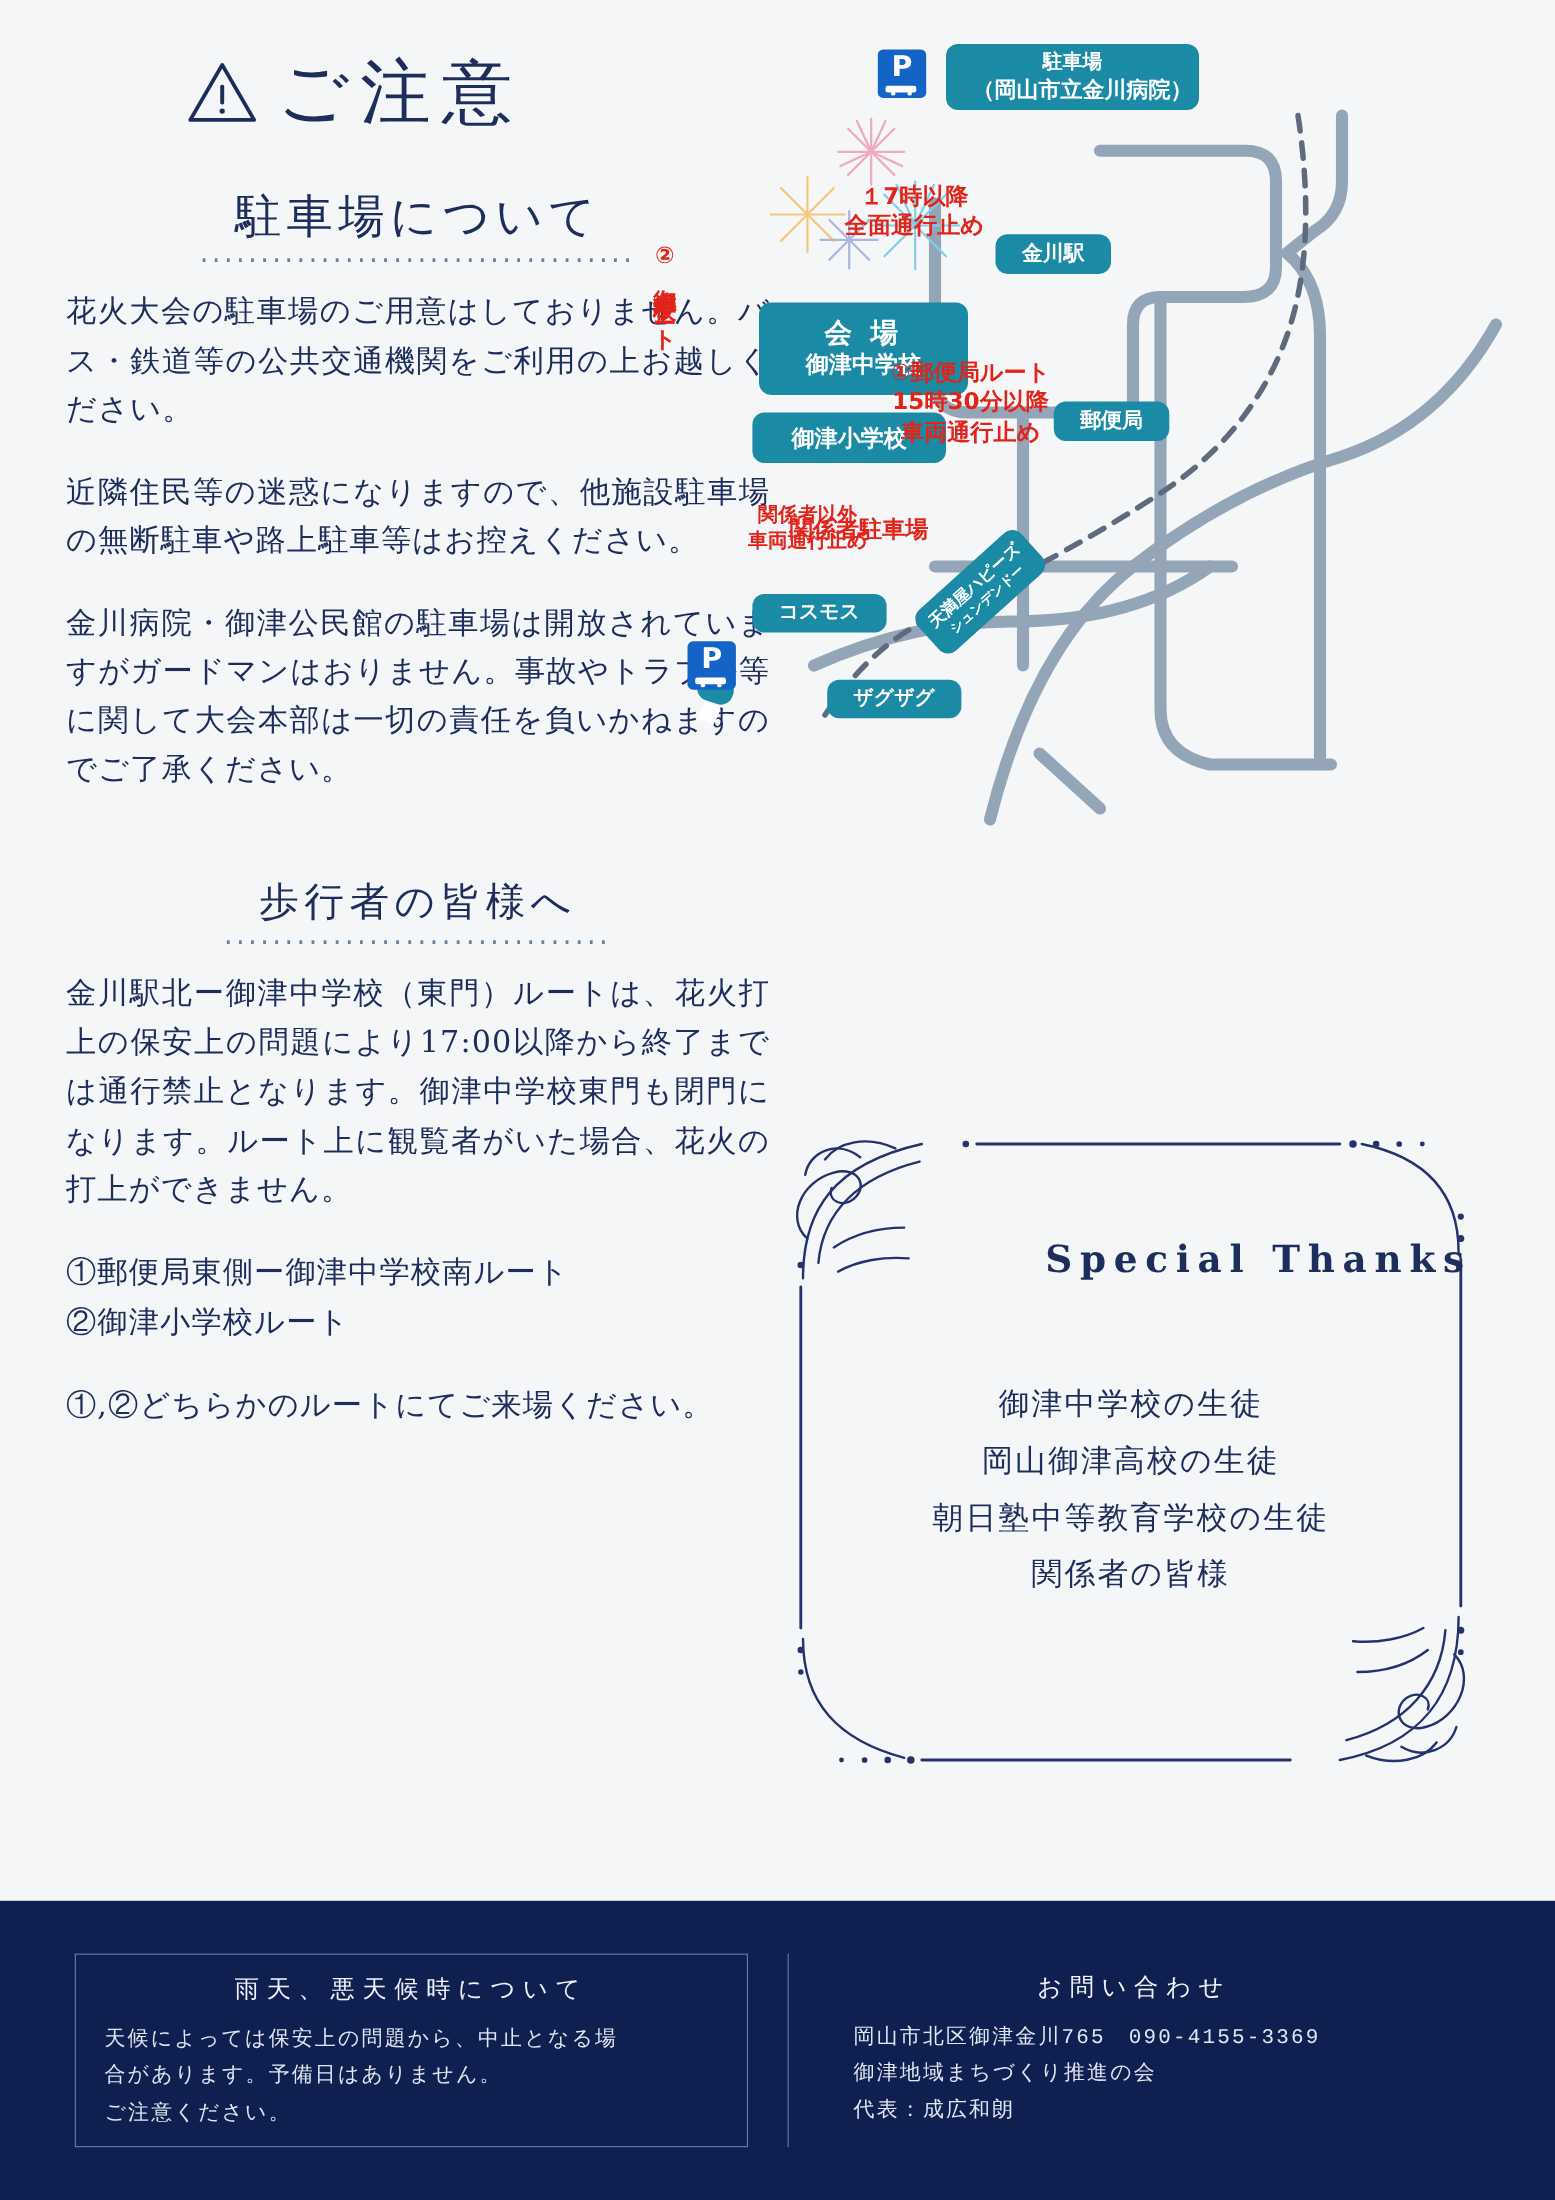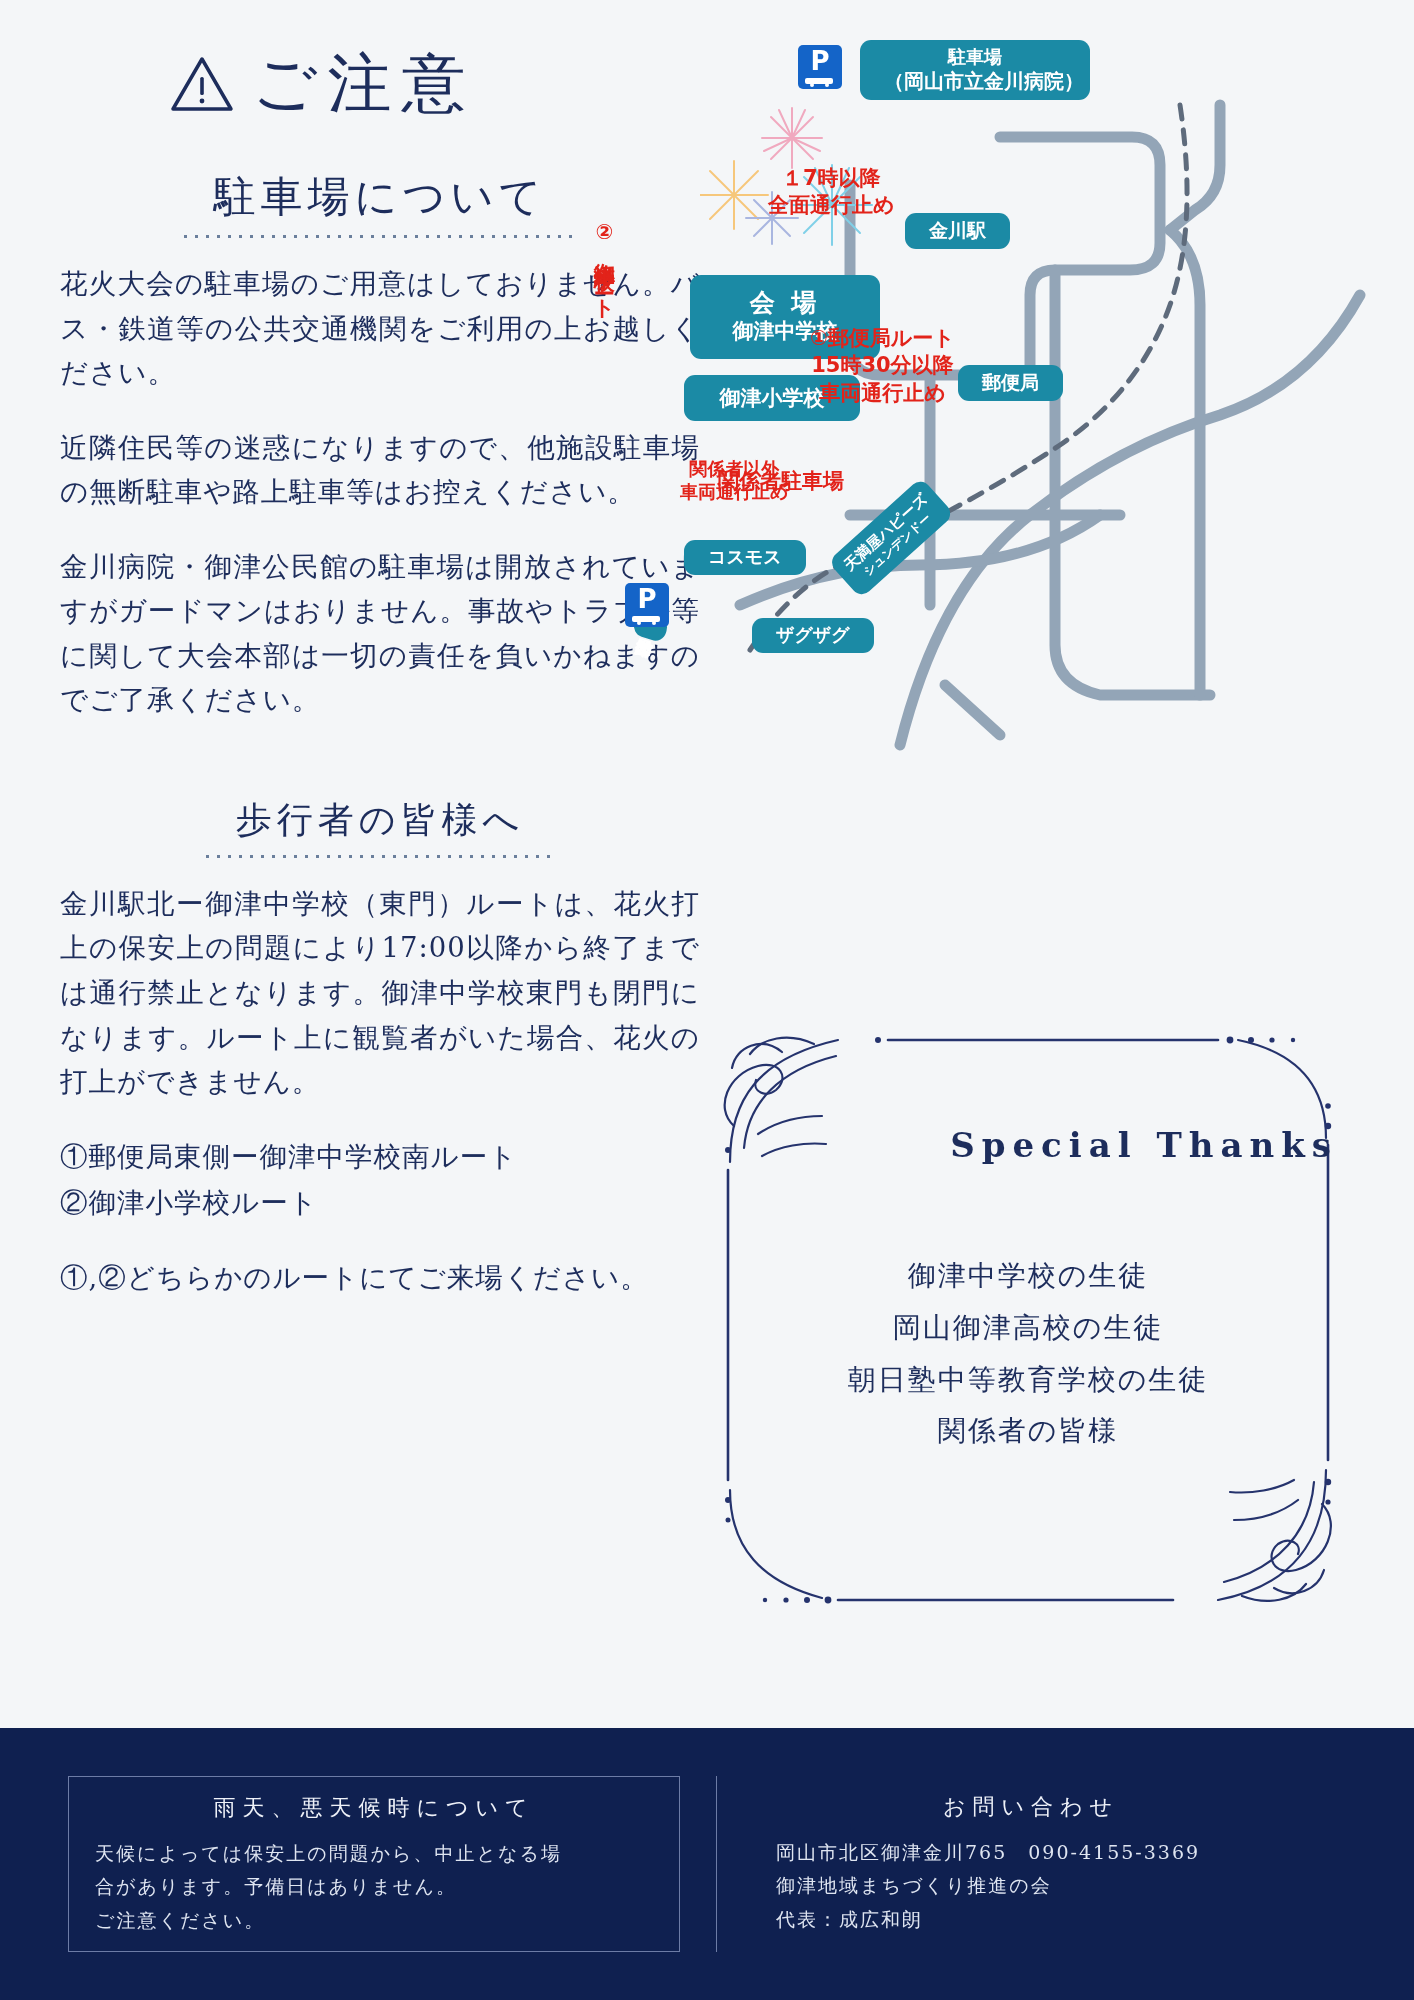--- a/index.html
+++ b/index.html
@@ -115,21 +115,21 @@
   .f-title{
     text-align:center;font-size:22px;letter-spacing:7px;
     margin-top:16px;color:#eef1f8;
     font-family:"DejaVu Serif", serif;
   }
   .f-body{
     font-size:19px;line-height:1.75;letter-spacing:2px;color:#dfe5f1;
     font-family:"DejaVu Serif", serif;
     margin:14px 26px 0 26px;
   }
-  .f-body.right-body{margin-left:60px;}
+  .f-body.right-body{margin-left:60px;font-family:Liberation Mono, monospace;}
   .f-line{display:block;}
 </style>
 </head>
 <body>
 
 <div class="page">
 
   <div class="left-col">
 
     <div class="title-row">

